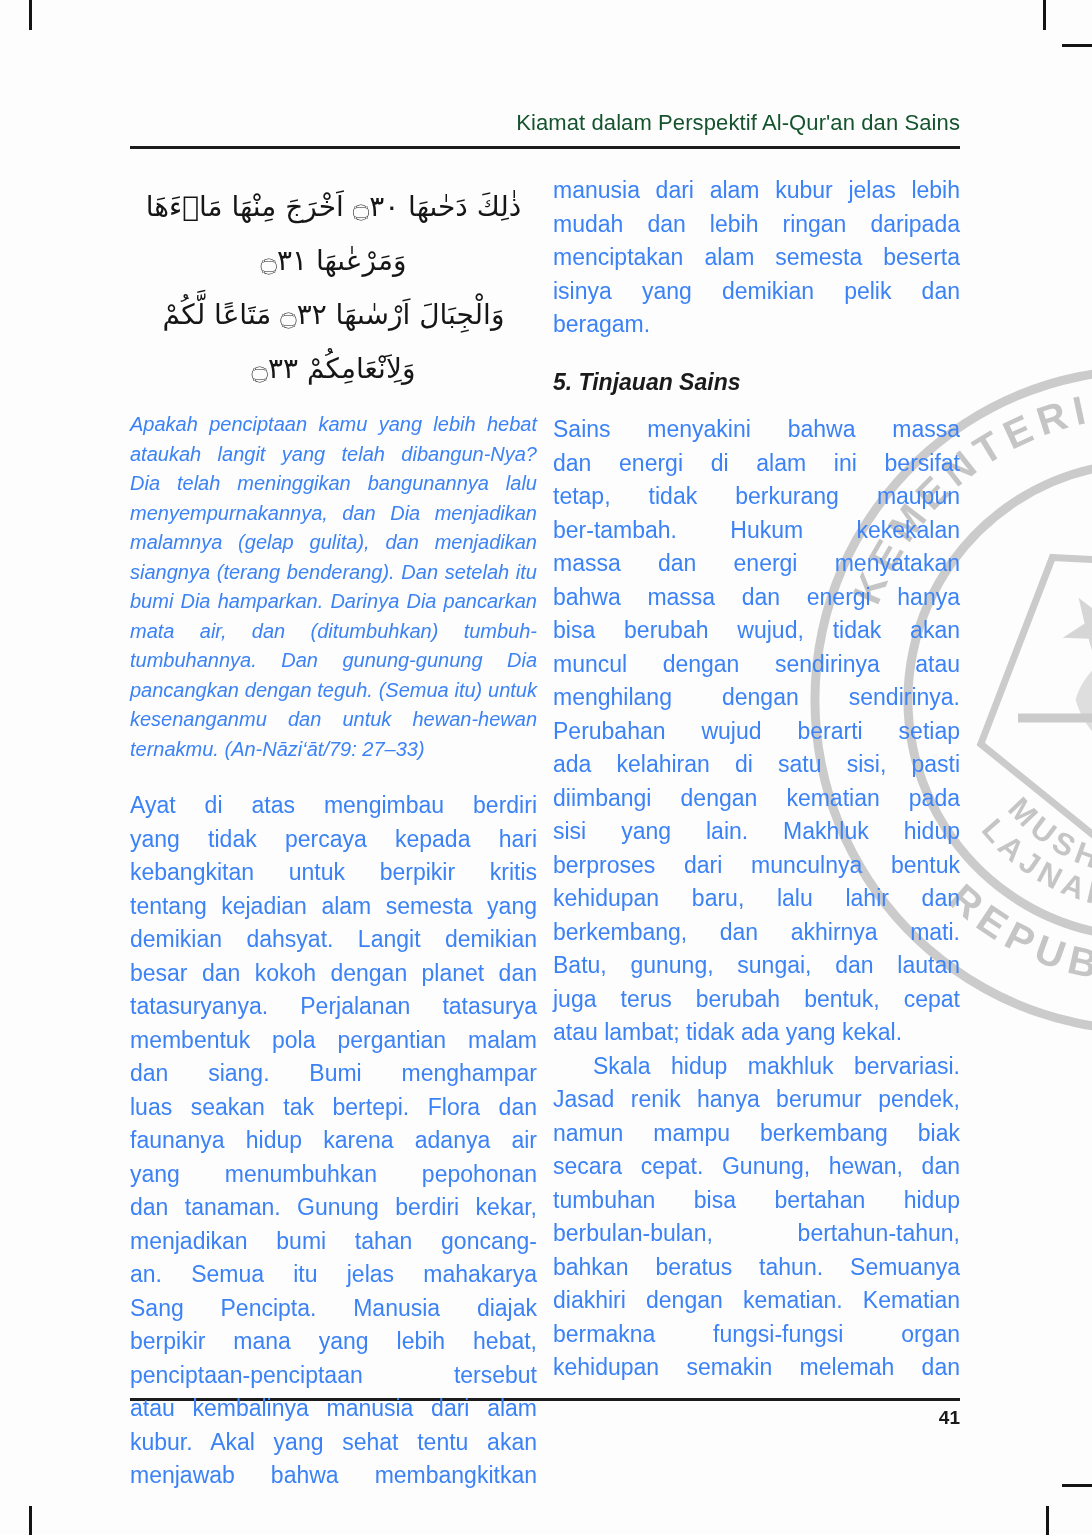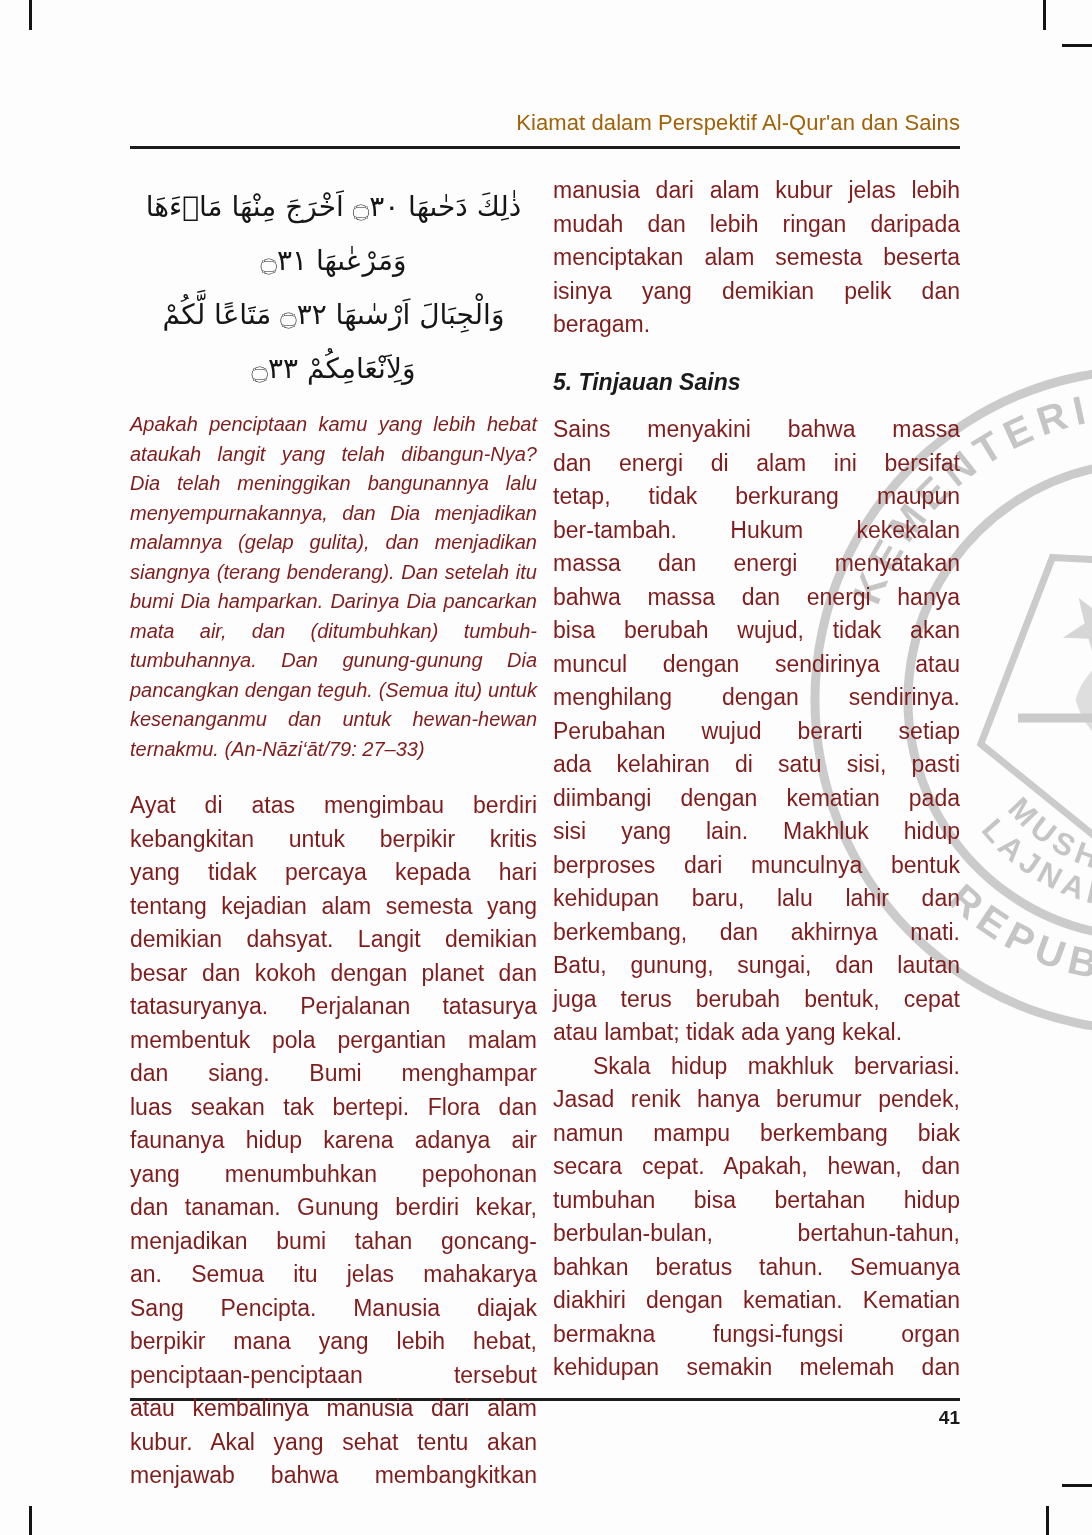--- a/index.html
+++ b/index.html
@@ -12,36 +12,36 @@
   .crop{position:absolute; background:#141414;}
   .crop.tlv{left:29px; top:0; width:3px; height:30px;}
   .crop.trv{left:1043px; top:0; width:3px; height:30px;}
   .crop.trh{left:1062px; top:44px; width:30px; height:3px;}
   .crop.blv{left:29px; top:1506px; width:3px; height:29px;}
   .crop.brv{left:1046px; top:1506px; width:3px; height:29px;}
   .crop.brh{left:1062px; top:1484px; width:30px; height:3px;}
 
   .header{
     position:absolute; top:110px; right:132px; font-size:22px; letter-spacing:0.1px;
-    color:#a16207; white-space:nowrap;
+    color:#14532d; white-space:nowrap;
   }
   .rule{position:absolute; left:130px; width:830px; height:3px; background:#1c1c1c;}
   .header-rule{top:146px;}
   .footer-rule{top:1398px;}
   .pagenum{position:absolute; top:1407px; right:132px; font-size:19px; font-weight:bold;}
 
   .col{position:absolute; top:172px; width:407px;}
   .col-left{left:130px;}
   .col-right{left:553px; top:174px;}
 
   .arabic{
     margin-top:8px; direction:rtl; text-align:center;
     font-family:"DejaVu Sans", sans-serif; font-size:28px; line-height:54px; color:#161616;
   }
-  .para{color:#7f1d1d;}
+  .para{color:#3b82f6;}
   .italicpara{margin-top:14px; font-style:italic; font-size:20px; line-height:29.5px;}
   .bodypara{font-size:23px; line-height:33.5px;}
   .col-left .bodypara{margin-top:25px;}
   .heading{margin-top:24px; font-size:23px; line-height:33.5px; font-weight:bold;font-style:italic;}
   .col-right .para2{margin-top:14px;}
 
   .line{text-align:justify; text-align-last:justify;}
   .para:not(.cont) .lastline{text-align-last:left;}
   .indent-first .line:first-child{text-indent:40px;}
 
@@ -118,22 +118,22 @@
           <div class="line">siangnya (terang benderang). Dan setelah itu</div>
           <div class="line">bumi Dia hamparkan. Darinya Dia pancarkan</div>
           <div class="line">mata air, dan (ditumbuhkan) tumbuh-</div>
           <div class="line">tumbuhannya. Dan gunung-gunung Dia</div>
           <div class="line">pancangkan dengan teguh. (Semua itu) untuk</div>
           <div class="line">kesenanganmu dan untuk hewan-hewan</div>
           <div class="line lastline">ternakmu. (An-Nāzi‘āt/79: 27–33)</div>
         </div>
       <div class="para bodypara cont">
           <div class="line">Ayat di atas mengimbau berdiri</div>
+          <div class="line">yang tidak percaya kepada hari</div>
           <div class="line">kebangkitan untuk berpikir kritis</div>
-          <div class="line">yang tidak percaya kepada hari</div>
           <div class="line">tentang kejadian alam semesta yang</div>
           <div class="line">demikian dahsyat. Langit demikian</div>
           <div class="line">besar dan kokoh dengan planet dan</div>
           <div class="line">tatasuryanya. Perjalanan tatasurya</div>
           <div class="line">membentuk pola pergantian malam</div>
           <div class="line">dan siang. Bumi menghampar</div>
           <div class="line">luas seakan tak bertepi. Flora dan</div>
           <div class="line">faunanya hidup karena adanya air</div>
           <div class="line">yang menumbuhkan pepohonan</div>
           <div class="line">dan tanaman. Gunung berdiri kekar,</div>
@@ -175,21 +175,21 @@
           <div class="line">kehidupan baru, lalu lahir dan</div>
           <div class="line">berkembang, dan akhirnya mati.</div>
           <div class="line">Batu, gunung, sungai, dan lautan</div>
           <div class="line">juga terus berubah bentuk, cepat</div>
           <div class="line lastline">atau lambat; tidak ada yang kekal.</div>
         </div>
       <div class="para bodypara cont indent-first">
           <div class="line">Skala hidup makhluk bervariasi.</div>
           <div class="line">Jasad renik hanya berumur pendek,</div>
           <div class="line">namun mampu berkembang biak</div>
-          <div class="line">secara cepat. Apakah, hewan, dan</div>
+          <div class="line">secara cepat. Gunung, hewan, dan</div>
           <div class="line">tumbuhan bisa bertahan hidup</div>
           <div class="line">berbulan-bulan, bertahun-tahun,</div>
           <div class="line">bahkan beratus tahun. Semuanya</div>
           <div class="line">diakhiri dengan kematian. Kematian</div>
           <div class="line">bermakna fungsi-fungsi organ</div>
           <div class="line lastline">kehidupan semakin melemah dan</div>
         </div>
     </div>
   </div>
 

